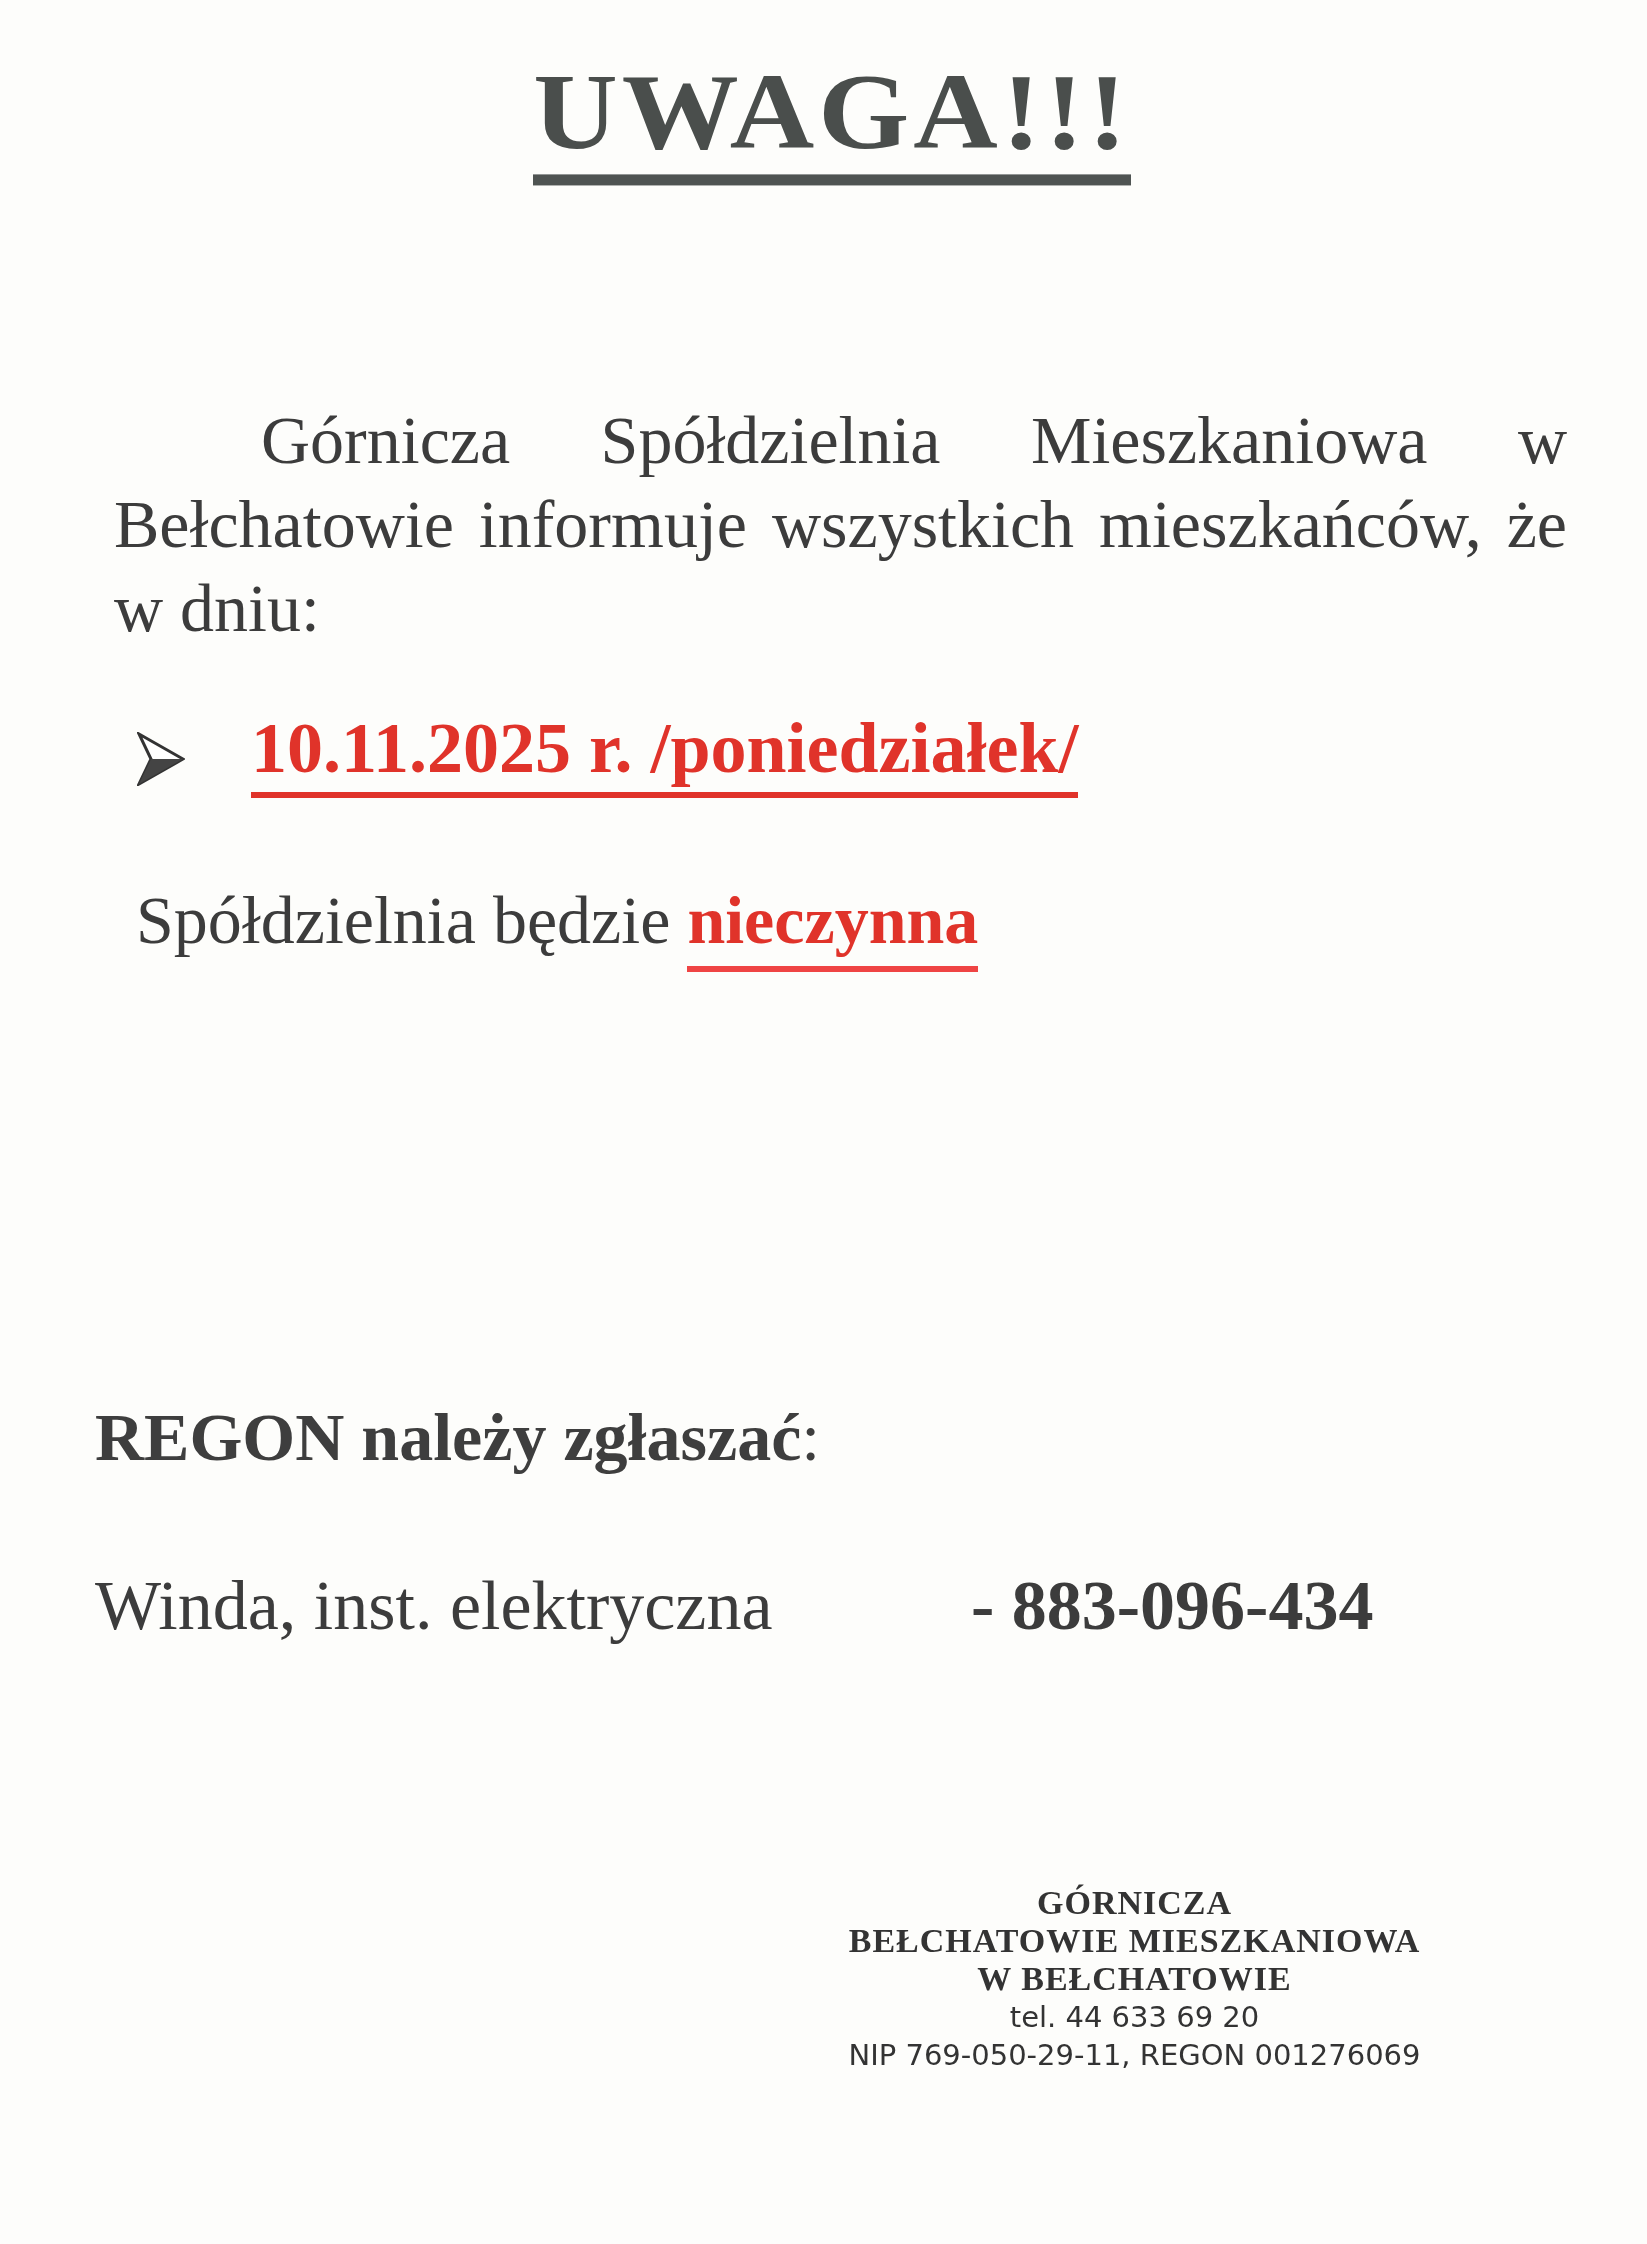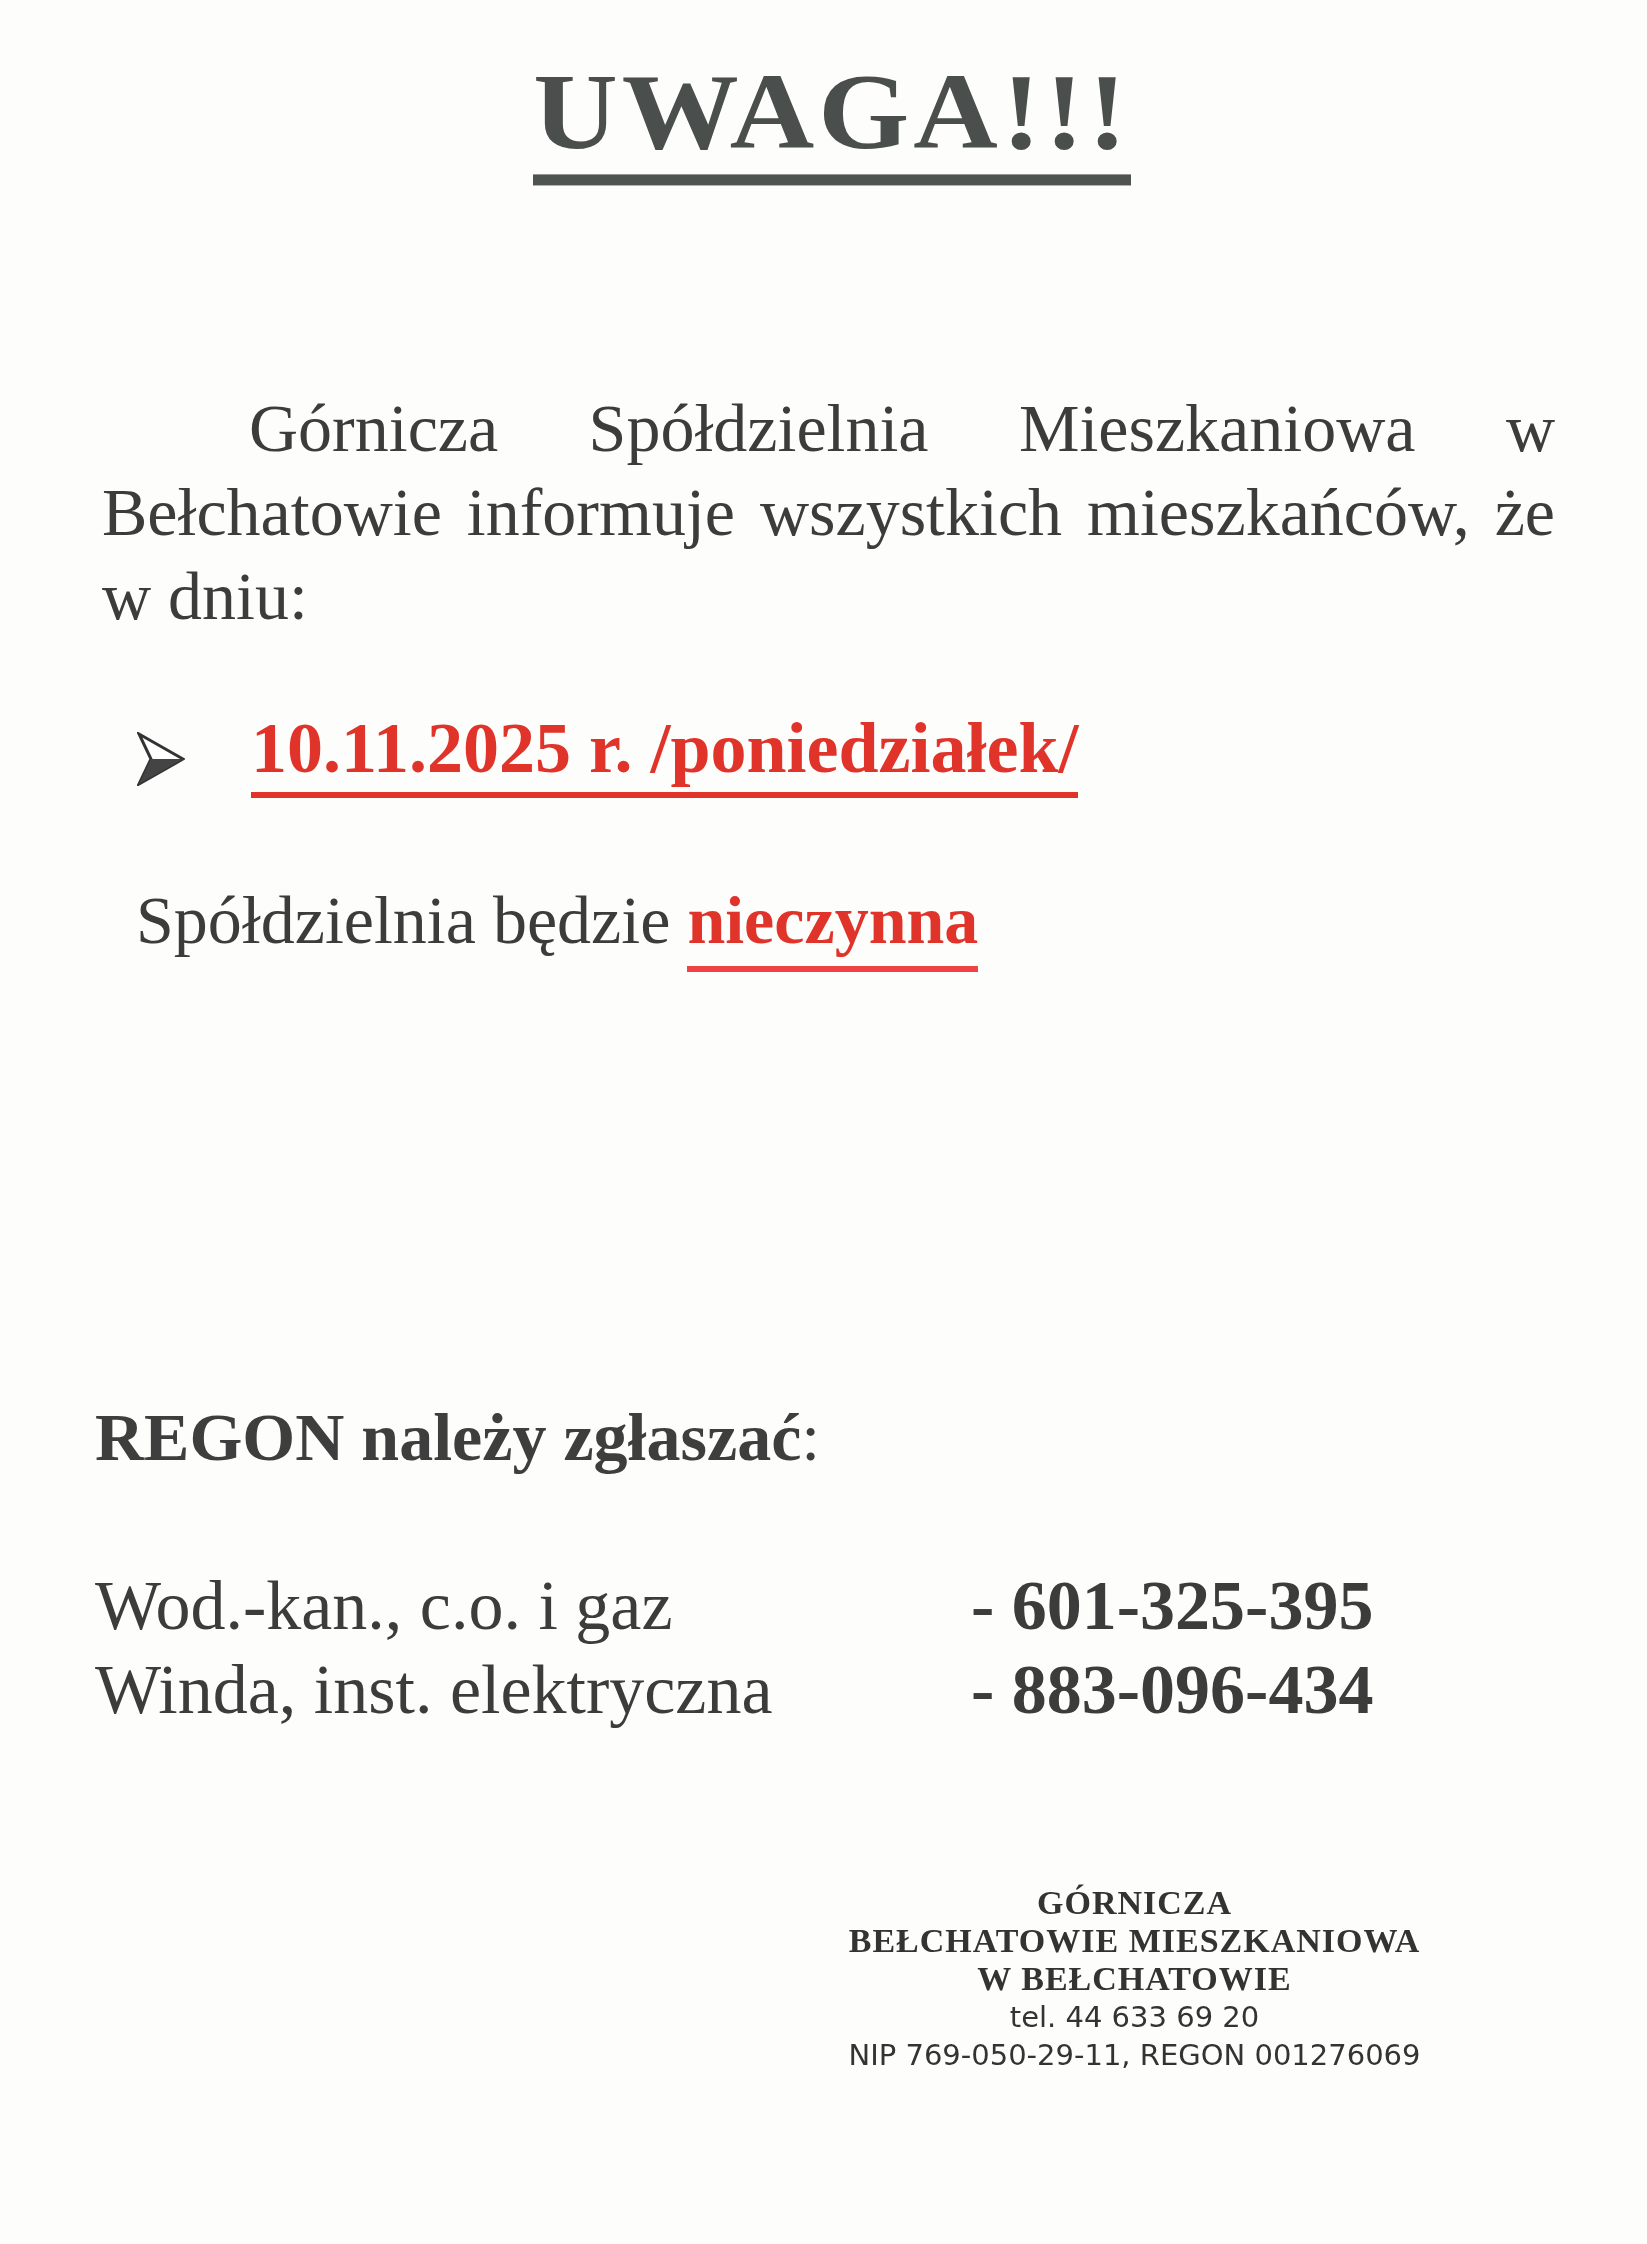--- a/index.html
+++ b/index.html
@@ -138,44 +138,40 @@
       line-height: 38px;
     }
   </style>
 </head>
 <body>
 
 <div class="title">
   <span>UWAGA!!!</span>
 </div>
 
-<p class="intro" style="margin:0;">Górnicza Spółdzielnia Mieszkaniowa w Bełchatowie informuje wszystkich mieszkańców, że w dniu:</p>
+<p class="intro" style="margin:12px;">Górnicza Spółdzielnia Mieszkaniowa w Bełchatowie informuje wszystkich mieszkańców, że w dniu:</p>
 
 <div class="date-row">
   <svg class="arrow-icon" viewBox="0 0 48 54">
     <polygon points="2,2 46,27 2,52 14,27" fill="#ffffff" stroke="#333" stroke-width="3"></polygon>
     <polygon points="14,27 46,27 2,52" fill="#444"></polygon>
   </svg>
   <span class="date-text">10.11.2025 r. /poniedziałek/</span>
 </div>
 
 <div class="closed-row">
   <span>Spółdzielnia będzie </span><span class="red">nieczynna</span>
 </div>
 
 <div class="failures-heading">
   <span>REGON należy zgłaszać</span><span class="normal">:</span>
 </div>
 
 <div class="contacts">
   <div class="contact-row">
-    <span class="contact-label">Wod.-kan., c.o. i gaz</span>
-    <span class="contact-phone">- 601-325-395</span>
-  </div>
-  <div class="contact-row">
     <span class="contact-label">Winda, inst. elektryczna</span>
     <span class="contact-phone">- 883-096-434</span>
   </div>
 </div>
 
 <div class="stamp">
   <div class="s-serif">GÓRNICZA</div>
   <div class="s-serif">BEŁCHATOWIE MIESZKANIOWA</div>
   <div class="s-serif">W BEŁCHATOWIE</div>
   <div class="s-sans">tel. 44 633 69 20</div>

